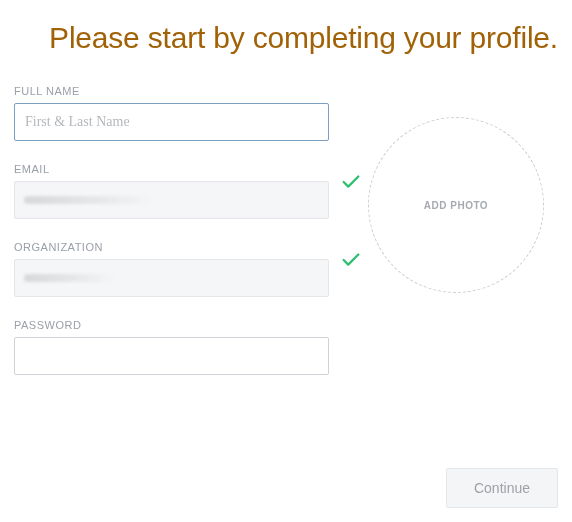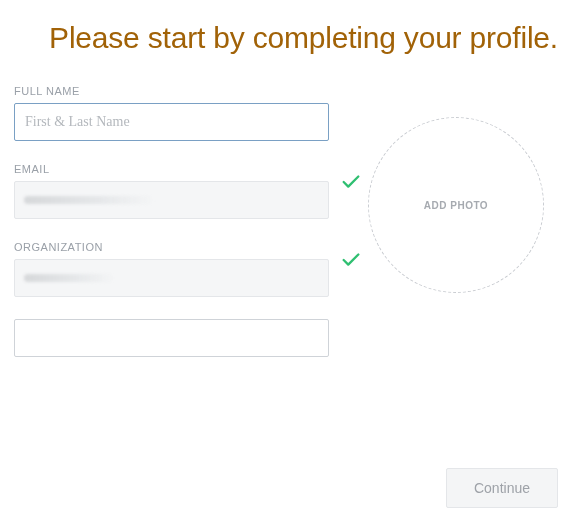--- a/index.html
+++ b/index.html
@@ -143,20 +143,21 @@
         <div class="blur-content"></div>
       </div>
       <span class="check">
         <svg width="22" height="22" viewBox="0 0 24 24" fill="none" stroke="currentColor" stroke-width="2.5" stroke-linecap="round" stroke-linejoin="round">
             <polyline points="4 12 9 17 20 6"></polyline>
           </svg>
       </span>
     </div>
 
     <div class="field-wrap">
+      <div class="field-label">PASSWORD</div>
       <input class="input" type="password" style="">
     </div>
 
   </div>
 
   <div class="photo-col">
     <div class="add-photo">
       <span>ADD PHOTO</span>
     </div>
   </div>

